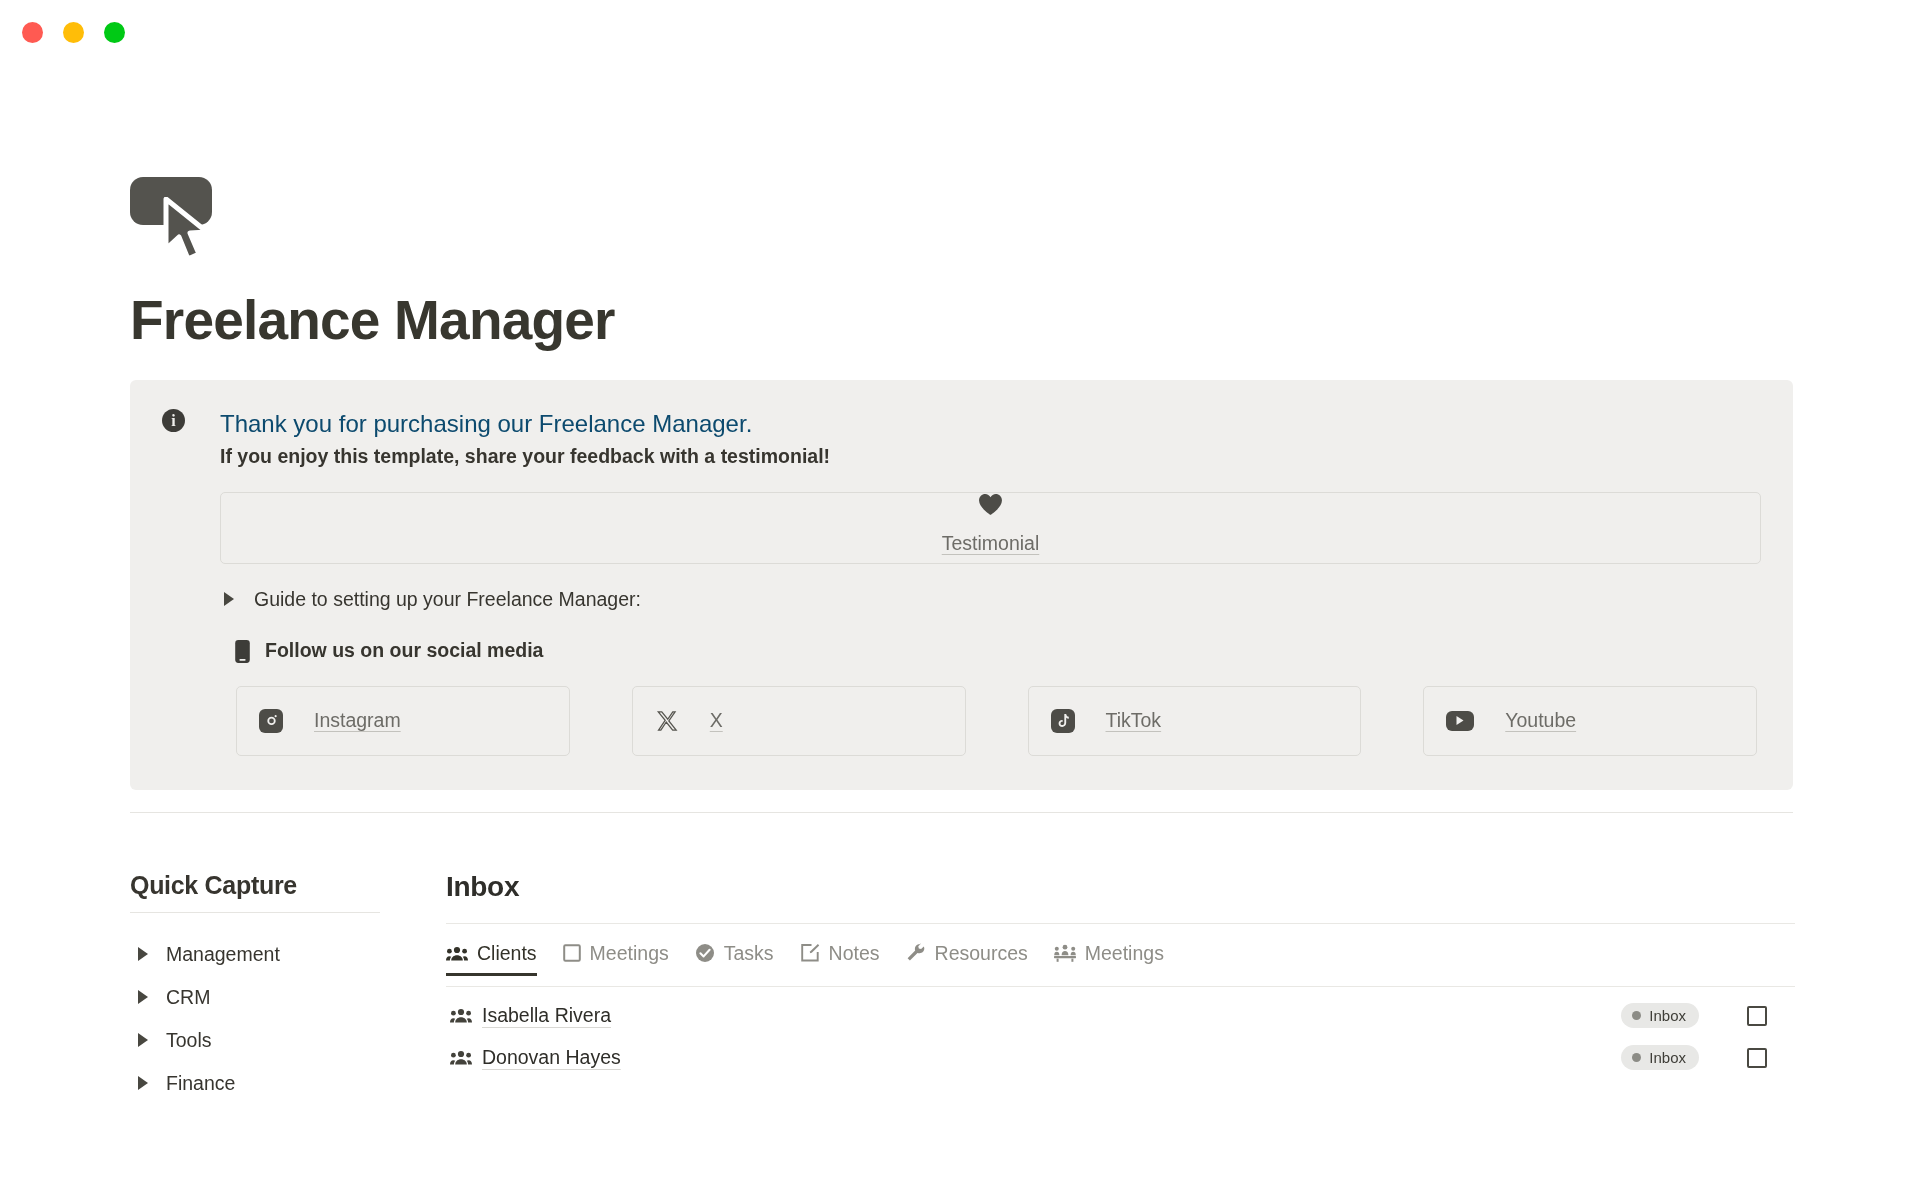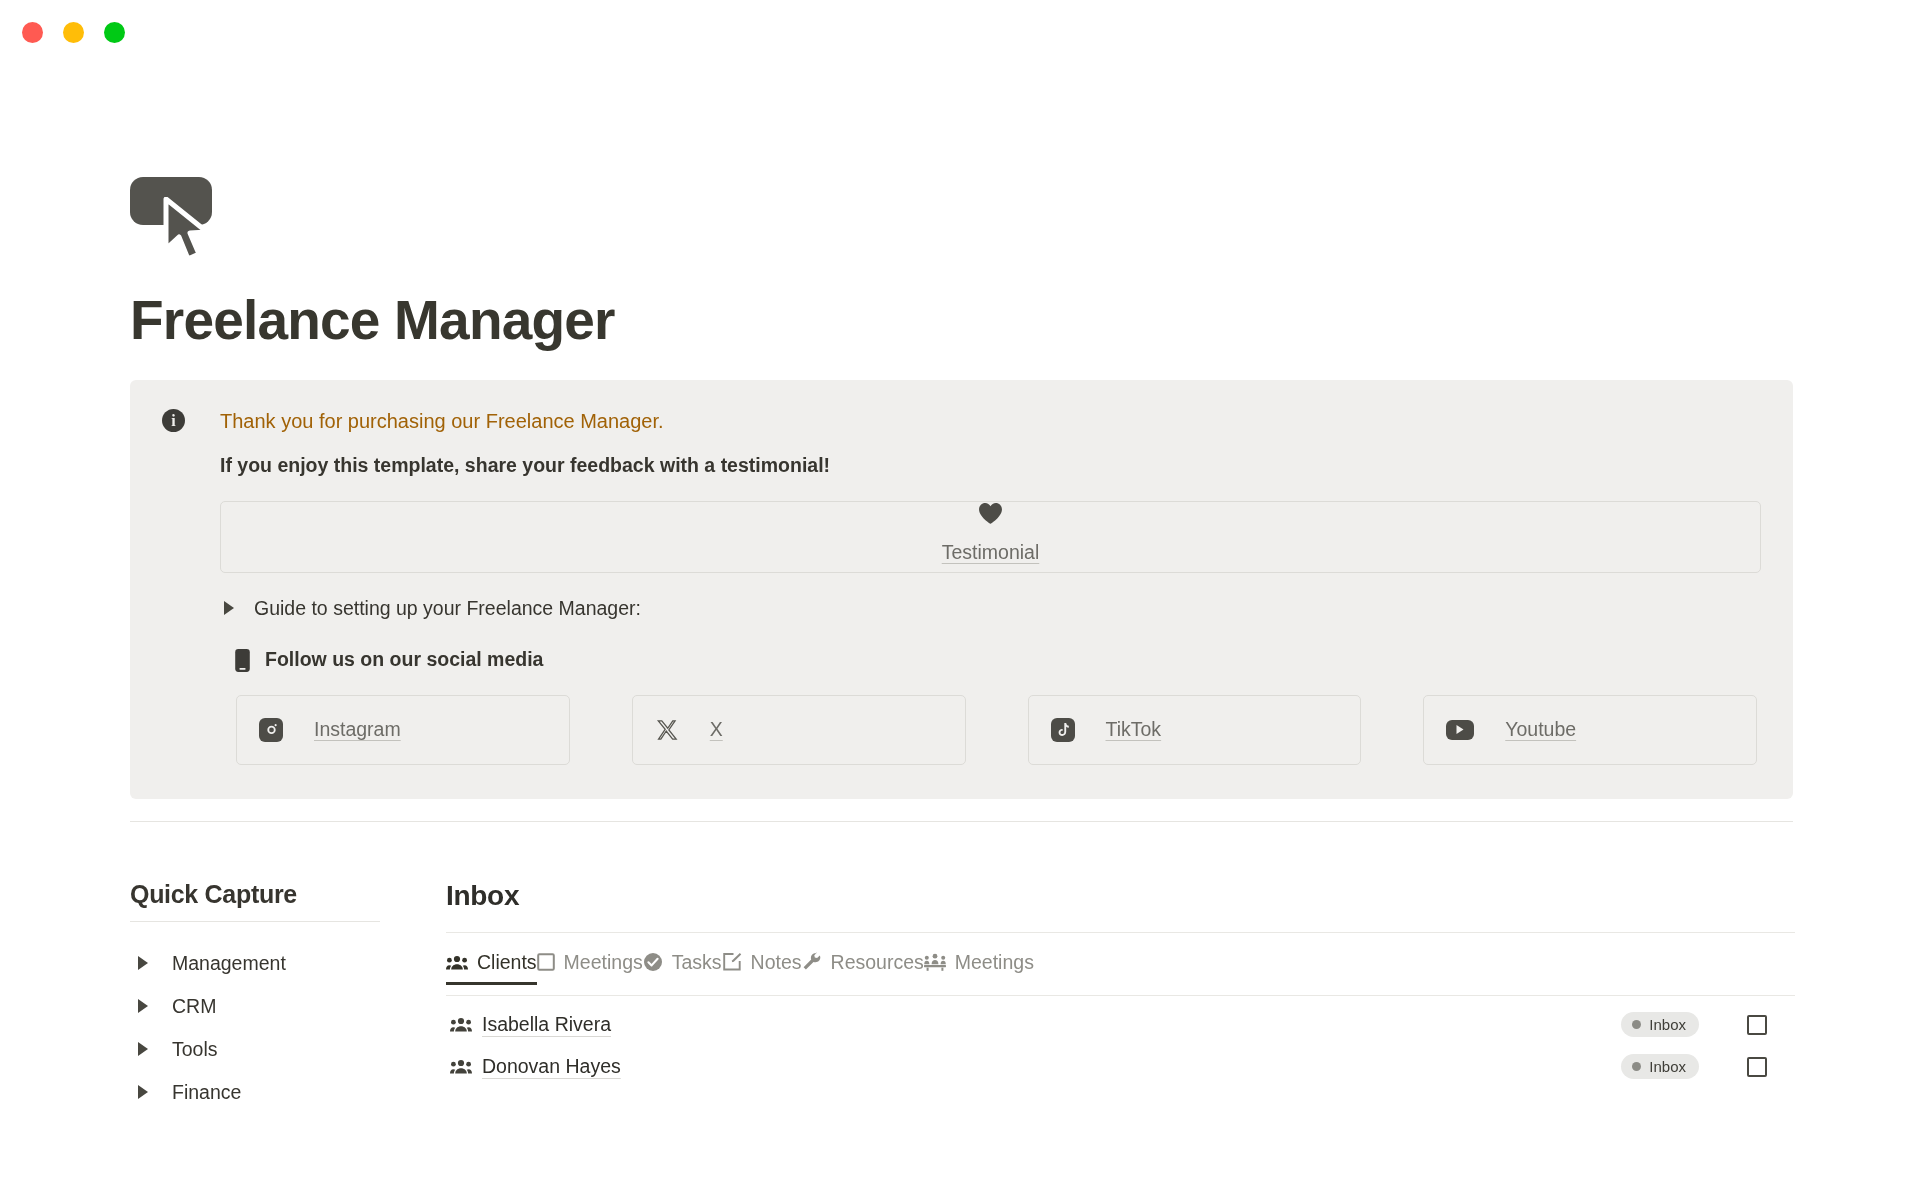--- a/index.html
+++ b/index.html
@@ -82,24 +82,24 @@
     background: #3d3c38;
     color: #f0efed;
     font-size: 16px;
     font-weight: bold;
     font-family: "Liberation Serif", serif;
     text-align: center;
     line-height: 23px;
   }
 
   .callout-line1 {
-    font-size: 20px;
-    color: #a16207;
+    font-size: 24px;
+    color: #0c4a6e;
     line-height: 1.5;
-    margin-bottom: 15px;
+    margin-bottom: 0;
   }
   .callout-line2 {
     font-size: 19.5px;
     font-weight: bold;
     color: #37352f;
     line-height: 1.5;
     margin-bottom: 20px;
   }
 
   
@@ -220,38 +220,38 @@
     font-weight: bold;
     color: #37352f;
     letter-spacing: -0.3px;
     margin-bottom: 12px;
   }
   .qc-rule { height: 1px; background: #e6e5e1; margin-bottom: 20px; }
 
   .qc-item {
     display: flex;
     align-items: center;
-    gap: 24px;
+    gap: 18px;
     height: 43px;
     padding-left: 8px;
   }
   .qc-item-label { font-size: 19.5px; color: #37352f; }
 
   
   .inbox { flex: 1; }
   .inbox-title {
     font-size: 28px;
     font-weight: bold;
     color: #2f2e2a;
     letter-spacing: -0.3px;
     margin-bottom: 20px;
   }
   .inbox-rule { height: 1px; background: #e9e8e4; margin-bottom: 18px; }
 
-  .tabs { display: flex; position: relative; padding-bottom: 12px; }
+  .tabs { display: flex; gap: 26px; position: relative; padding-bottom: 12px; }
   .tab {
     display: flex;
     align-items: center;
     gap: 9px;
     font-size: 19.5px;
     color: #8e8d87;
     padding-bottom: 10px;
     position: relative;
   }
   .tab.active { color: #333229; font-weight: normal; }

